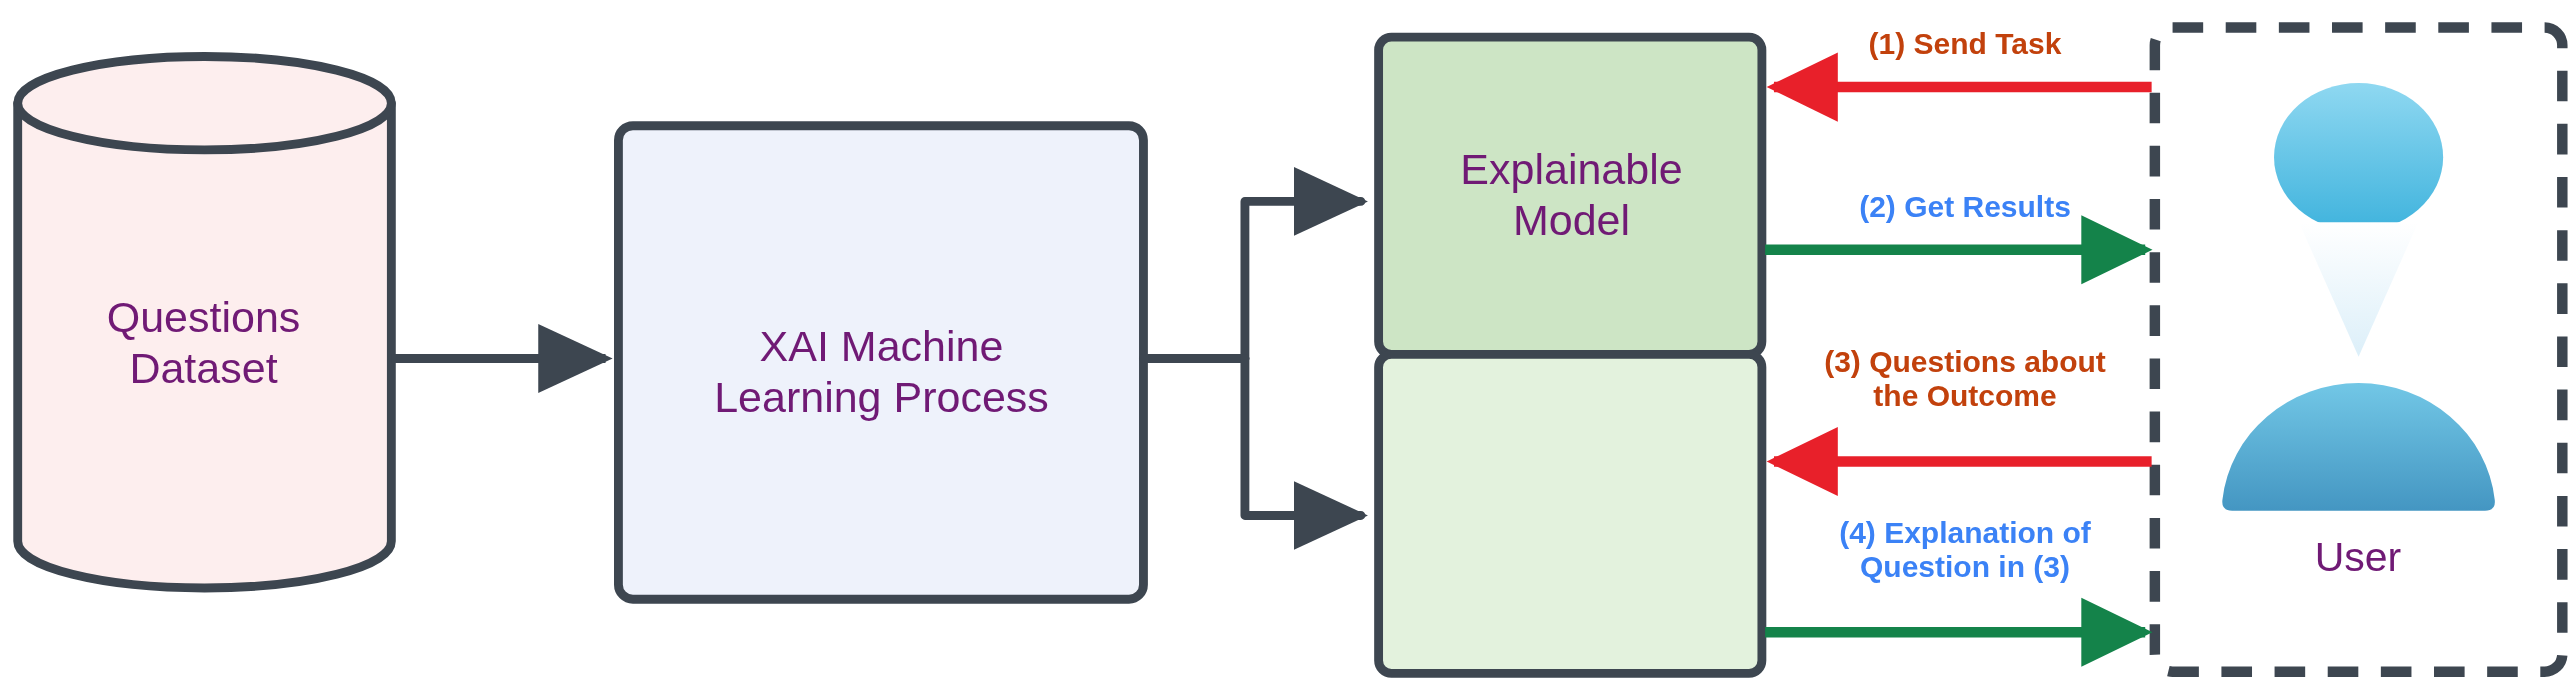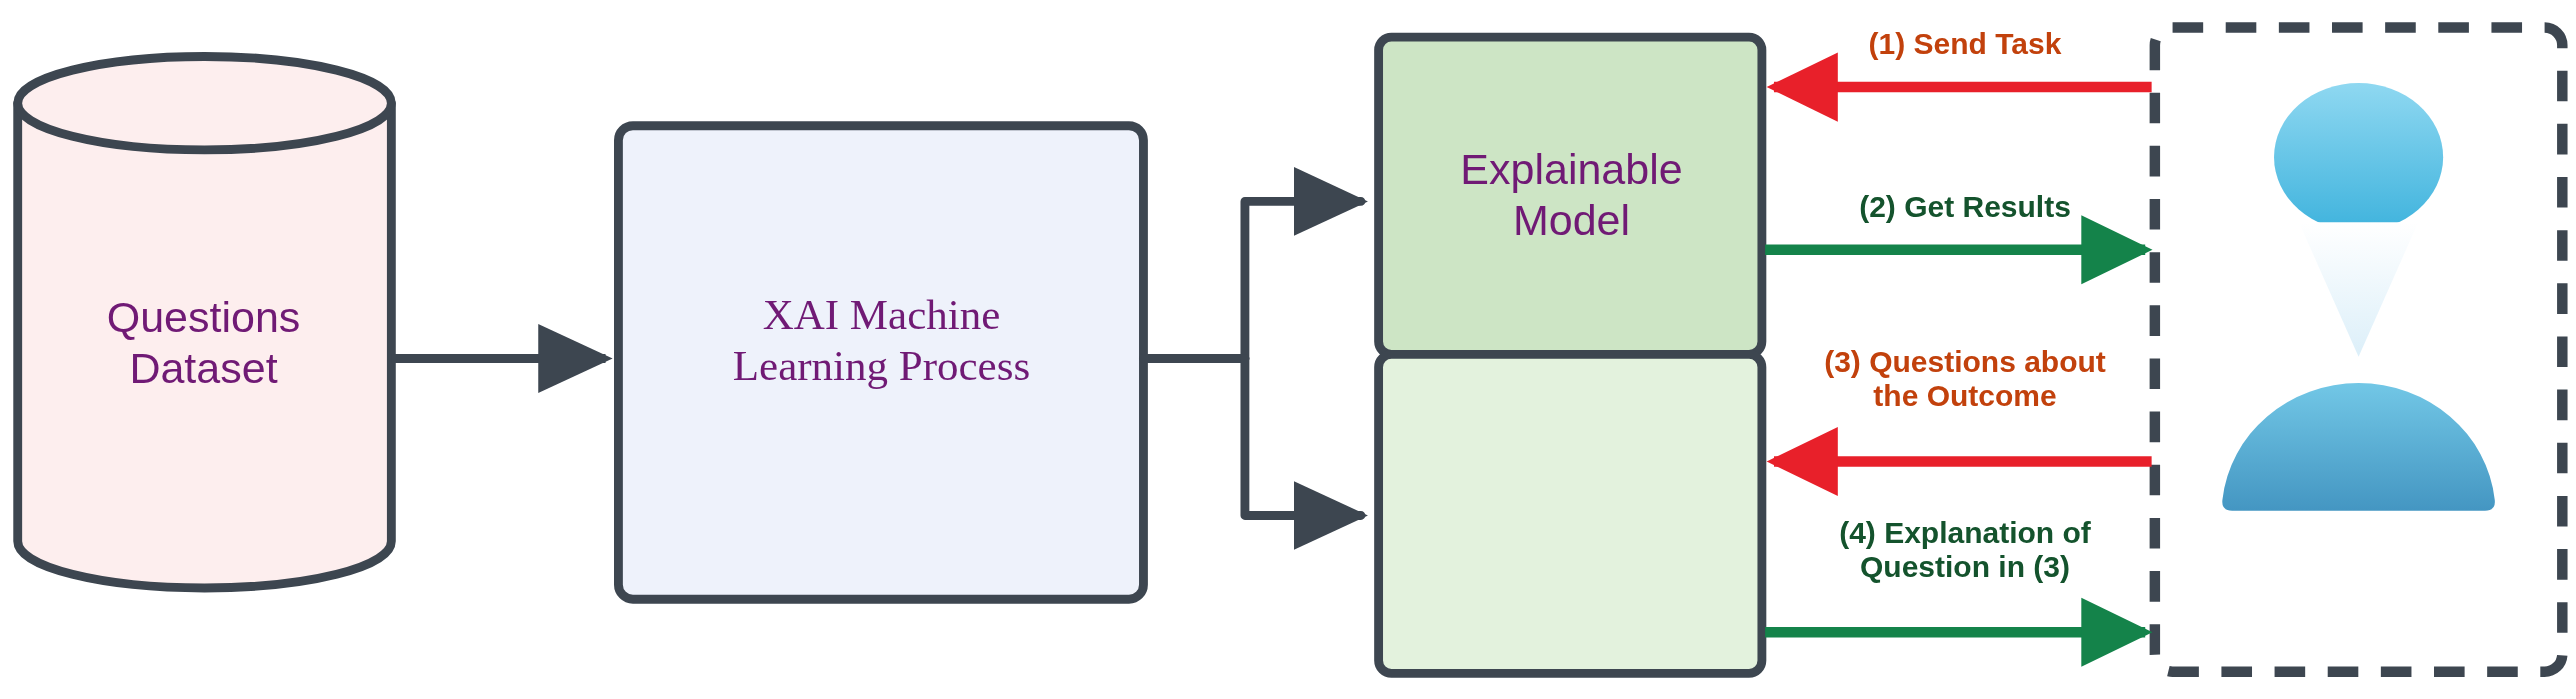--- a/index.html
+++ b/index.html
@@ -42,32 +42,31 @@
     display: flex;
     align-items: center;
     justify-content: center;
     text-align: center;
     font-family: "Liberation Sans", sans-serif;
     font-weight: 700;
     line-height: 1.14;
     white-space: pre-line;
   }
   .lbl-red { color: #c2410c; }
-  .lbl-green { color: #14532d; }
+  .lbl-green { color: #3b82f6; }
 
   
   #label-training-dataset {
     left: 16px; top: 266px; width: 375px; height: 153px;
     font-size: 43px;
   }
   
   #label-xai-process {
-    left: 620px; top: 260px; width: 523px; height: 161px;
+    left: 620px; top: 291px; width: 523px; height: 161px;
     font-size: 43px;
-    font-family: Liberation Serif, serif;
   }
   
   #label-explainable-model {
     left: 1379px; top: 114px; width: 385px; height: 161px;
     font-size: 43px;
   }
   
   #label-explanation-interface {
     left: 1379px; top: 433px; width: 385px; height: 161px;
     font-size: 43px;
@@ -171,20 +170,21 @@
   <div class="node-label" id="label-training-dataset">Questions
 Dataset</div>
 
   <div class="node-label" id="label-xai-process">XAI Machine
 Learning Process</div>
 
   <div class="node-label" id="label-explainable-model">Explainable
 Model</div>
 
 
+  <div class="node-label" id="label-user">User</div>
 
   <div class="edge-label lbl-red" id="label-edge-1">(1) Send Task</div>
 
   <div class="edge-label lbl-green" id="label-edge-2">(2) Get Results</div>
 
   <div class="edge-label lbl-red" id="label-edge-3">(3) Questions about
 the Outcome</div>
 
   <div class="edge-label lbl-green" id="label-edge-4">(4) Explanation of
 Question in (3)</div>

